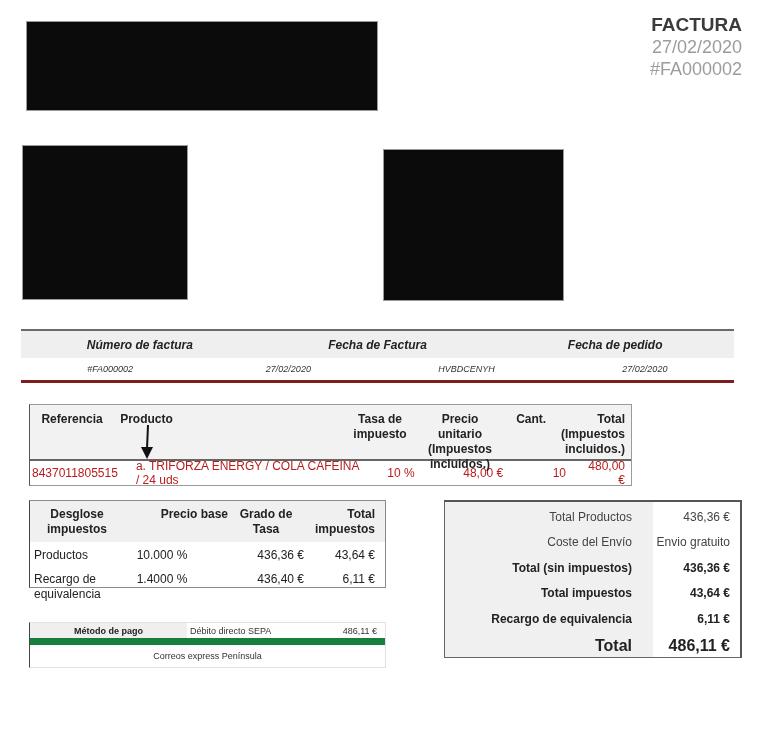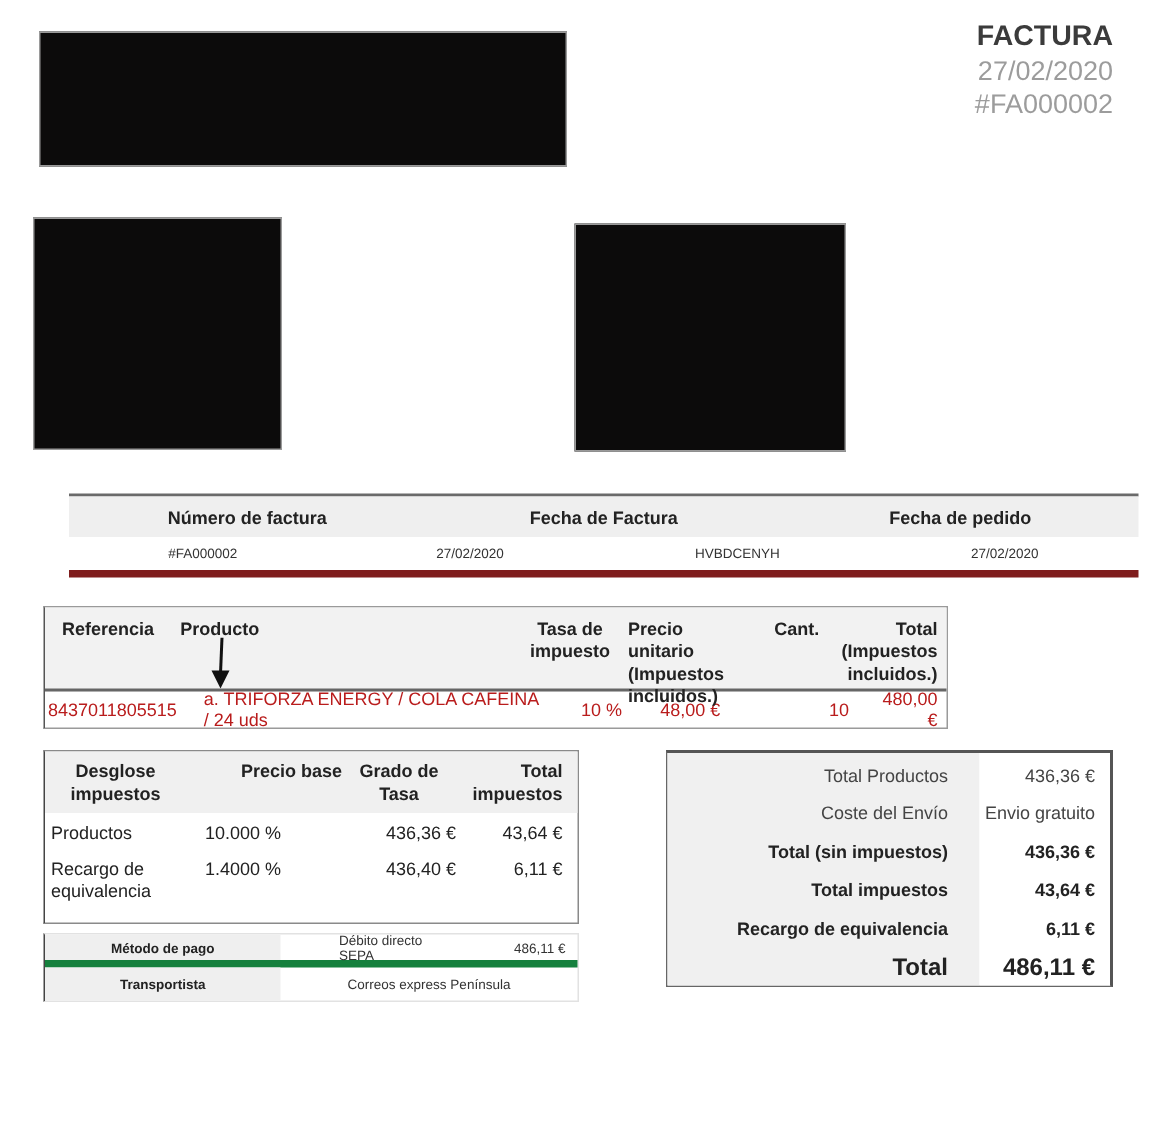--- a/index.html
+++ b/index.html
@@ -9,67 +9,67 @@
     .redact { position: absolute; background: #0c0b0b; border: 1px solid #9a9a9a; }
     #redact-top { left: 26px; top: 21px; width: 352px; height: 90px; }
     #redact-left { left: 22px; top: 145px; width: 166px; height: 155px; }
     #redact-right { left: 383px; top: 149px; width: 181px; height: 152px; }
 
     .hdr { position: absolute; right: 29px; top: 14px; text-align: right; line-height: 22px; }
     .hdr .title { font-size: 19px; font-weight: bold; color: #3b3b3b; }
     .hdr .sub { font-size: 18px; color: #9c9c9c; }
 
     
-    #info { position: absolute; left: 46px; top: 329px; width: 713px; border-top: 2px solid #6a6a6a; border-bottom: 5px solid #7f1d1d; }
+    #info { position: absolute; left: 21px; top: 329px; width: 713px; border-top: 2px solid #6a6a6a; border-bottom: 3px solid #7f1d1d; font-style: italic; }
     #info .row { display: flex; }
     #info .row.head { background: #efefef; height: 27px; align-items: center; }
     #info .row.body { height: 22px; align-items: center; }
     #info .cell { flex: 1; text-align: center; }
     #info .head .cell { font-size: 12px; font-weight: bold; color: #222; }
     #info .body .cell { font-size: 9px; color: #333; }
 
     
     #products { position: absolute; left: 29px; top: 404px; width: 603px; border: 1px solid #9a9a9a; border-left: 1px solid #555; }
     #products .head { background: #f2f2f2; height: 56px; display: flex; border-bottom: 2px solid #666; position: relative; }
     #products .body { height: 24px; display: flex; align-items: center; }
     #products .c { font-size: 12px; padding: 0 6px; }
     #products .head .c { font-weight: bold; padding-top: 7px; line-height: 15px; color: #222; }
     #products .body .c { color: #b91c1c; }
     .p-ref { width: 101px; }
     .p-prod { width: 285px; }
     .p-tax { width: 76px; text-align: center; }
-    .p-price { width: 114px; text-align: left; }
+    .p-price { width: 114px; text-align: center; }
     .p-qty { width: 56px; text-align: center; }
     .p-total { flex: 1; text-align: right; }
     #products .head .p-ref { text-align: center; }
     #products .head .p-prod { }
     #products .body .p-ref { padding-left: 2px; }
     #products .body .p-prod { padding-left: 12px; }
     #products .body .p-qty { padding-left: 10px; text-align: center; }
 
     #arrow { position: absolute; left: 140px; top: 425px; width: 14px; height: 34px; }
 
     
-    #taxes { position: absolute; left: 29px; top: 500px; width: 357px; height: 116px; border: 1px solid #8a8a8a; border-left: 1px solid #444; }
+    #taxes { position: absolute; left: 29px; top: 500px; width: 357px; height: 88px; border: 1px solid #8a8a8a; border-left: 1px solid #444; }
     #taxes .head { background: #f0f0f0; height: 41px; display: flex; }
     #taxes .head .c { font-weight: bold; font-size: 12px; line-height: 15px; padding-top: 6px; color: #222; }
     #taxes .row { display: flex; font-size: 12px; color: #222; }
     #taxes .row .c { line-height: 15px; }
     .t-name { width: 94px; padding-left: 4px; }
     .t-rate { width: 76px; text-align: center; }
     .t-base { width: 104px; text-align: right; }
     .t-total { flex: 1; text-align: right; padding-right: 10px; }
     #taxes .head .t-name { text-align: center; padding-left: 0; }
     #taxes .row.r1 { margin-top: 6px; height: 24px; }
     #taxes .row.r1 .t-rate { padding-left: 0; }
 
     
     #payment { position: absolute; left: 29px; top: 622px; width: 357px; border: 1px solid #e2e2e2; border-left: 1px solid #444; font-size: 9px; }
     #payment .row { display: flex; height: 22px; align-items: center; }
-    #payment .row.r0 { border-bottom: 5px solid #15803d; gap: 36px; }
+    #payment .row.r0 { border-bottom: 7px solid #15803d; }
     #payment .lbl { width: 157px; background: #efefef; height: 100%; display: flex; align-items: center; justify-content: center; font-weight: bold; color: #222; }
     #payment .val { flex: 1; padding-left: 3px; color: #333; }
     #payment .amt { width: 60px; text-align: right; padding-right: 8px; color: #333; }
     #payment .val.center { text-align: center; padding-left: 0; }
 
     
     #totals { position: absolute; left: 444px; top: 500px; width: 298px; height: 158px; border: 1px solid #666; border-right: 2px solid #555; border-top: 2px solid #555; display: flex; }
     #totals .labels { width: 208px; background: #f0f0f0; }
     #totals .values { flex: 1; background: #fff; }
     #totals .line { height: 25.5px; display: flex; align-items: center; font-size: 12px; color: #222; }
@@ -174,21 +174,20 @@
   </div>
 </div>
 
 <div id="payment">
   <div class="row r0">
     <div class="lbl">Método de pago</div>
     <div class="val">Débito directo SEPA</div>
     <div class="amt">486,11 €</div>
   </div>
   <div class="row r1">
-    <div class="lbl">Transportista</div>
     <div class="val center">Correos express Península</div>
   </div>
 </div>
 
 <div id="totals">
   <div class="labels">
     <div class="line light" style="margin-top:2px">Total Productos</div>
     <div class="line light">Coste del Envío</div>
     <div class="line bold">Total (sin impuestos)</div>
     <div class="line bold">Total impuestos</div>

